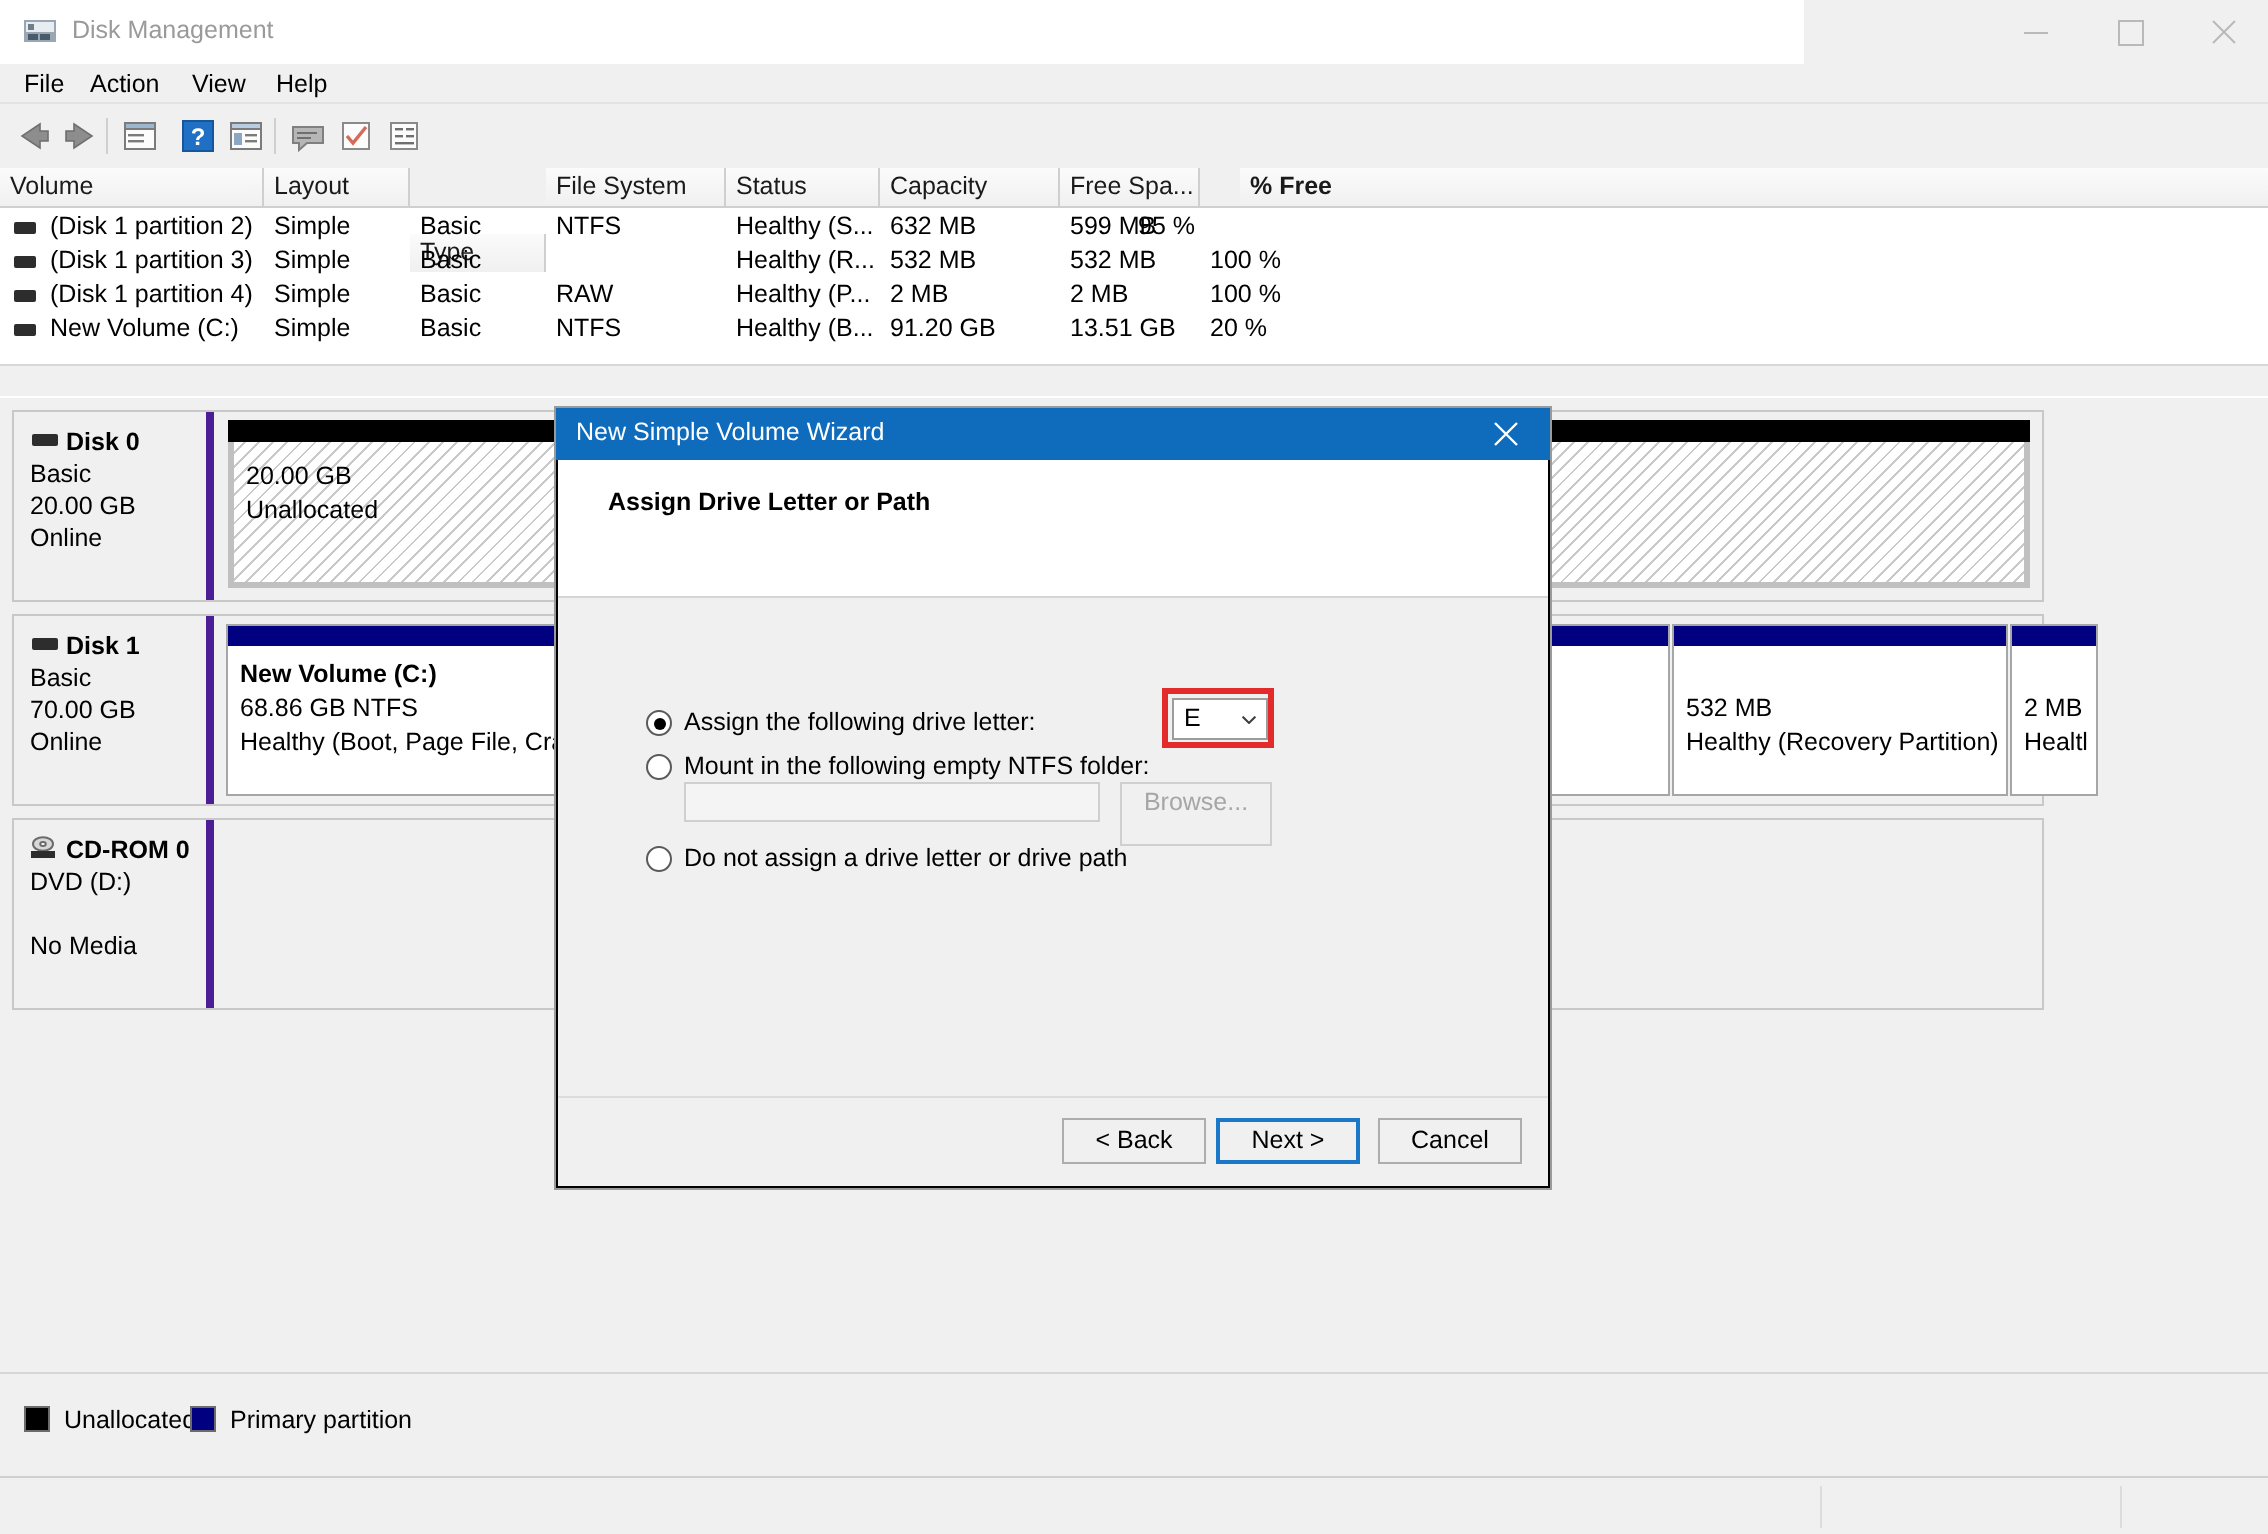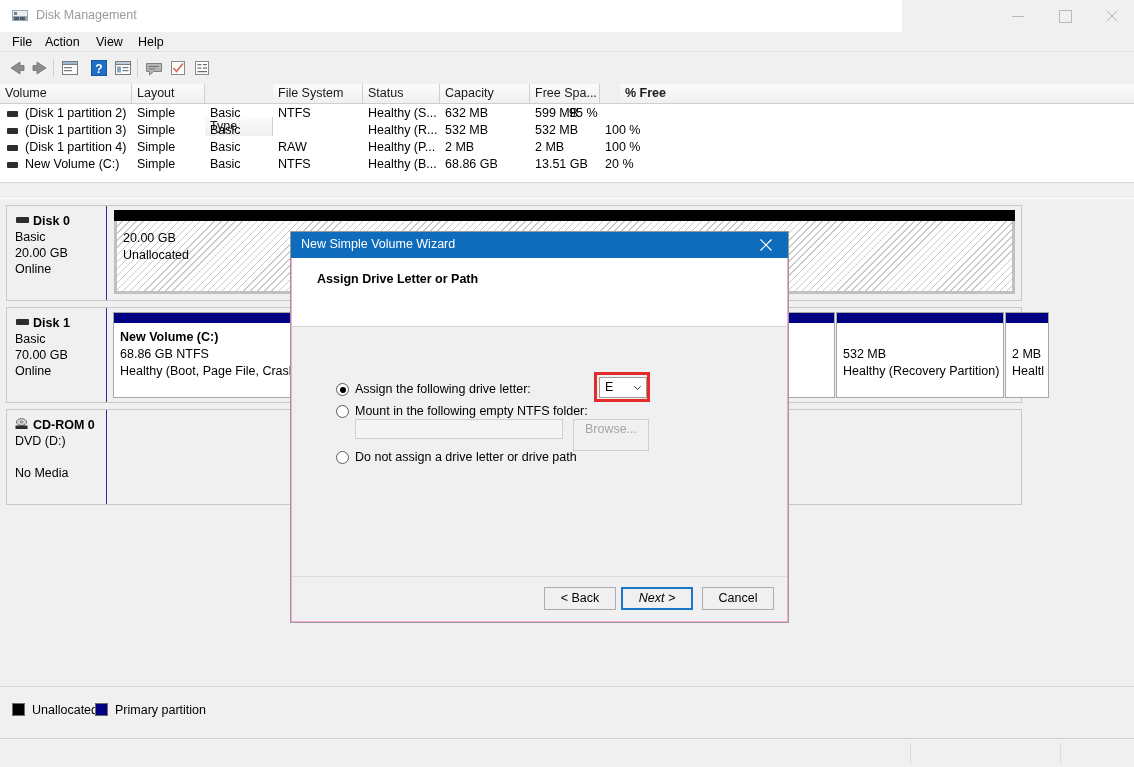--- a/index.html
+++ b/index.html
@@ -43,21 +43,21 @@
   .vrow{position:absolute;left:0;height:17px;width:1134px;}
   .vcell{position:absolute;top:0;height:17px;line-height:17px;font-size:12.5px;color:#000;
          padding-left:5px;box-sizing:border-box;overflow:hidden;white-space:nowrap;}
   .vicon{position:absolute;width:11px;height:6px;top:6px;left:7px;background:#2d2d2d;border-radius:1px;}
 
   
   .diskpane{position:absolute;left:0;top:198px;width:1134px;height:488px;background:#f0f0f0;
             border-top:1px solid #fff;overflow:hidden;}
   .diskrow{position:absolute;left:6px;background:#f0f0f0;border:1px solid #c8c8c8;box-sizing:border-box;}
   .dinfo{position:absolute;left:0;top:0;width:100px;height:100%;
-         border-right:1px solid #4c1d95;box-sizing:border-box;padding:8px 0 0 8px;background:#f0f0f0;}
+         border-right:4px solid #4c1d95;box-sizing:border-box;padding:8px 0 0 8px;background:#f0f0f0;}
   .dinfo .dname{font-size:12.5px;font-weight:bold;color:#000;margin-left:18px;line-height:15px;}
   .dinfo .dline{font-size:12.5px;color:#000;line-height:16px;}
   .dskicon{position:absolute;left:9px;top:11px;width:13px;height:6px;background:#2d2d2d;border-radius:1px;}
   .cdicon{position:absolute;left:8px;top:8px;width:13px;height:12px;}
   .parts{position:absolute;left:101px;top:0;right:0;height:100%;}
   .part{position:absolute;top:4px;bottom:4px;background:#ffffff;
         border:1px solid #a6a6a6;box-sizing:border-box;}
   .pbar{position:absolute;left:0;top:0;right:0;height:10px;}
   .pbody{position:absolute;left:0;top:10px;right:0;bottom:0;background:#fff;padding:6px 0 0 6px;
          font-size:12.5px;line-height:17px;overflow:hidden;white-space:nowrap;}
@@ -74,22 +74,22 @@
           border-top:1px solid #d7d7d7;}
   .lg{position:absolute;top:16px;font-size:12.5px;color:#000;}
   .lgsw{position:absolute;top:16px;width:13px;height:13px;border:1px solid #6b6b6b;box-sizing:border-box;}
 
   
   .statusbar{position:absolute;left:0;top:738px;width:1134px;height:29px;background:#f0f0f0;
              border-top:1px solid #d0d0d0;}
   .sbsep{position:absolute;top:4px;width:1px;height:21px;background:#dcdcdc;}
 
   
-  .dialog{position:absolute;left:290px;top:203px;width:497px;height:390px;background:#f9a8d4;
-          border:1px solid #9a9a9a;box-shadow:0 0 0 0 rgba(0,0,0,0);margin-top:28px;}
+  .dialog{position:absolute;left:277px;top:203px;width:497px;height:390px;background:#000000;
+          border:1px solid #9a9a9a;box-shadow:0 0 0 0 rgba(0,0,0,0);}
   .dtitle{position:absolute;left:0;top:0;width:100%;height:26px;background:#0f6cbd;}
   .dtitle-txt{position:absolute;left:10px;top:5px;font-size:12.5px;color:#ffffff;}
   .dclose{position:absolute;right:0;top:0;width:44px;height:26px;}
   .dhead{position:absolute;left:1px;top:26px;right:1px;height:68px;background:#ffffff;
          border-bottom:1px solid #d5d5d5;}
   .dhead h1{margin:0;position:absolute;left:25px;top:14px;font-size:12.5px;font-weight:bold;color:#000;}
   .dhead p{margin:0;position:absolute;left:41px;top:33px;font-size:12.5px;color:#000;}
   .dbody{position:absolute;left:1px;top:95px;right:1px;height:252px;background:#f0f0f0;}
   .dfoot{position:absolute;left:1px;right:1px;bottom:1px;height:44px;background:#f0f0f0;border-top:1px solid #dcdcdc;}
 
@@ -101,21 +101,21 @@
 
   .combo{position:absolute;width:48px;height:21px;background:#fff;border:1px solid #9c9c9c;box-sizing:border-box;}
   .combo .cval{position:absolute;left:5px;top:2px;font-size:12.5px;color:#000;}
   .combo .carrow{position:absolute;right:5px;top:8px;width:7px;height:4px;}
   .redbox{position:absolute;border:3px solid #e32b2b;box-sizing:border-box;}
 
   .textfield{position:absolute;background:#f4f4f4;border:1px solid #cfcfcf;box-sizing:border-box;}
   .btn{position:absolute;height:23px;background:#f0f0f0;border:1px solid #adadad;box-sizing:border-box;
        font-size:12.5px;color:#000;text-align:center;line-height:21px;}
   .btn.disabled{color:#a6a6a6;border-color:#cfcfcf;background:#f0f0f0;}
-  .btn.default{border:2px solid #1b78c8;line-height:19px;font-style:italic;}
+  .btn.default{border:2px solid #1b78c8;line-height:19px;}
 </style>
 </head>
 <body>
 
 <div class="app">
 
   <div class="titlebar">
     <svg class="tb-icon" viewBox="0 0 17 16">
       <rect x="0" y="2" width="16" height="11" fill="#9aa7b2"></rect>
       <rect x="1" y="3" width="14" height="5" fill="#e8edf2"></rect>
@@ -239,21 +239,21 @@
       <div class="vcell" style="left:600px;width:90px;">100 %</div>
     </div>
 
     <div class="vrow" style="top:72px;">
       <i class="vicon"></i>
       <div class="vcell" style="left:20px;width:112px;">New Volume (C:)</div>
       <div class="vcell" style="left:132px;width:73px;">Simple</div>
       <div class="vcell" style="left:205px;width:68px;">Basic</div>
       <div class="vcell" style="left:273px;width:90px;">NTFS</div>
       <div class="vcell" style="left:363px;width:77px;">Healthy (B...</div>
-      <div class="vcell" style="left:440px;width:90px;">68.86 GB</div>
+      <div class="vcell" style="left:440px;width:90px;">91.20 GB</div>
       <div class="vcell" style="left:530px;width:70px;">13.51 GB</div>
       <div class="vcell" style="left:600px;width:90px;">20 %</div>
     </div>
   </div>
 
   <div class="diskpane">
 
     <div class="diskrow" style="top:6px;width:1016px;height:96px;">
       <div class="dinfo">
         <i class="dskicon"></i>

